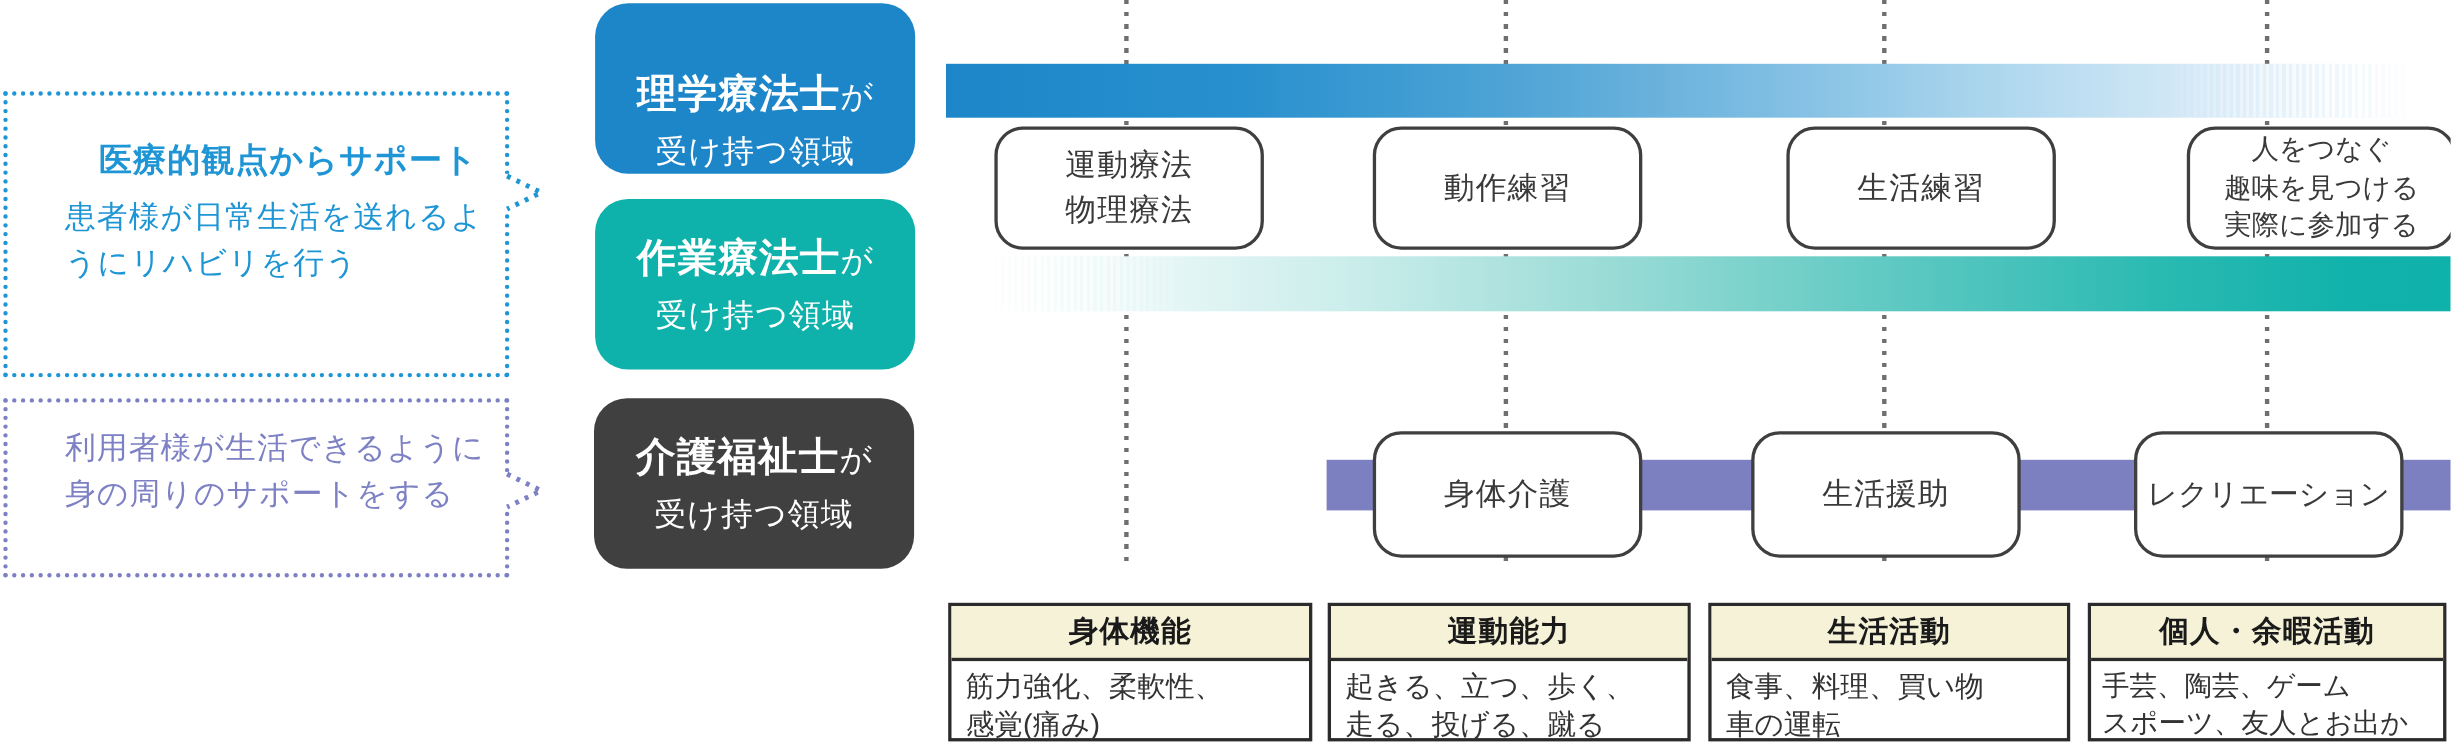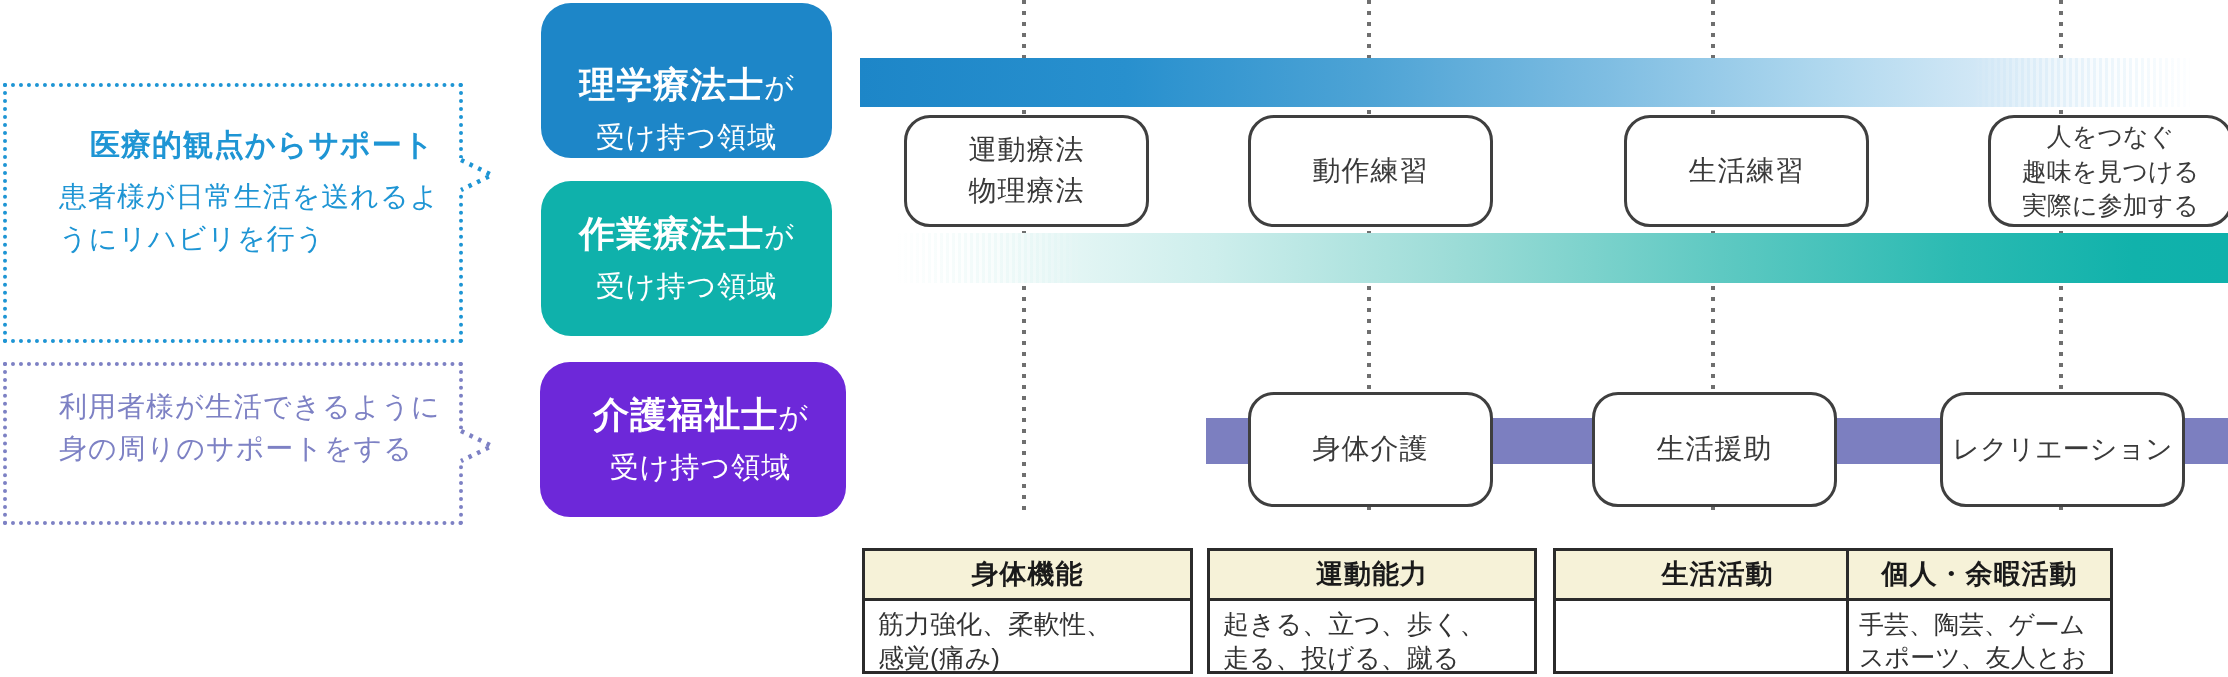--- a/index.html
+++ b/index.html
@@ -13,21 +13,21 @@
   .bubble.welfare{left:3px;top:362px;width:460px;height:163px;border:4px dotted #7d81c4;color:#7d81c4;padding:20px 18px 0 52px;}
   .btitle{font-size:30px;font-weight:700;letter-spacing:1px;margin-bottom:10px;margin-left:31px;}
   .bbody{font-size:28px;line-height:1.5;letter-spacing:1px;}
   .chev-mask{position:absolute;width:12px;height:34px;background:#fff;}
   .chev{position:absolute;overflow:visible;}
   
   .role{position:absolute;left:541px;width:291px;height:155px;border-radius:30px;color:#fff;
         display:flex;flex-direction:column;justify-content:center;align-items:center;text-align:center;}
   .role.pt{top:3px;background:#1d86c8;justify-content:flex-end;}
   .role.ot{top:181px;background:#0fb1ab;}
-  .role.cw{top:362px;left:540px;background:#6d28d9;padding-left:15px;}
+  .role.cw{top:362px;left:540px;background:#404040;}
   .rline1{font-size:29px;}
   .rname{font-size:36px;font-weight:700;letter-spacing:1px;}
   .rsuf{font-size:29px;}
   .rline2{font-size:29px;margin-top:8px;letter-spacing:1px;}
   
   .guide{position:absolute;top:0;height:517px;width:4px;
          background:repeating-linear-gradient(180deg,#6f6f6f 0 4px,rgba(0,0,0,0) 4px 11px);}
   
   .bar{position:absolute;}
   .bar.blue{left:860px;top:58px;width:1330px;height:49px;
@@ -140,22 +140,26 @@
   </div>
   <div class="tcol" style="left:1207px;width:330px">
     <div class="thead">運動能力</div>
     <div class="tbody">
       <div>起きる、立つ、歩く、</div>
       <div>走る、投げる、蹴る</div>
     </div>
   </div>
   <div class="tcol" style="left:1553px;width:329px">
     <div class="thead">生活活動</div>
+    <div class="tbody">
+      <div>食事、料理、買い物</div>
+      <div>車の運転</div>
+    </div>
   </div>
-  <div class="tcol" style="left:1846px;width:267px">
+  <div class="tcol" style="left:1898px;width:326px">
     <div class="thead">個人・余暇活動</div>
     <div class="tbody" style="font-size:25px;padding-left:10px;padding-right:8px">
       <div>手芸、陶芸、ゲーム</div>
       <div>スポーツ、友人とお出かけ</div>
     </div>
   </div>
 
 </div>
 
 </body></html>

